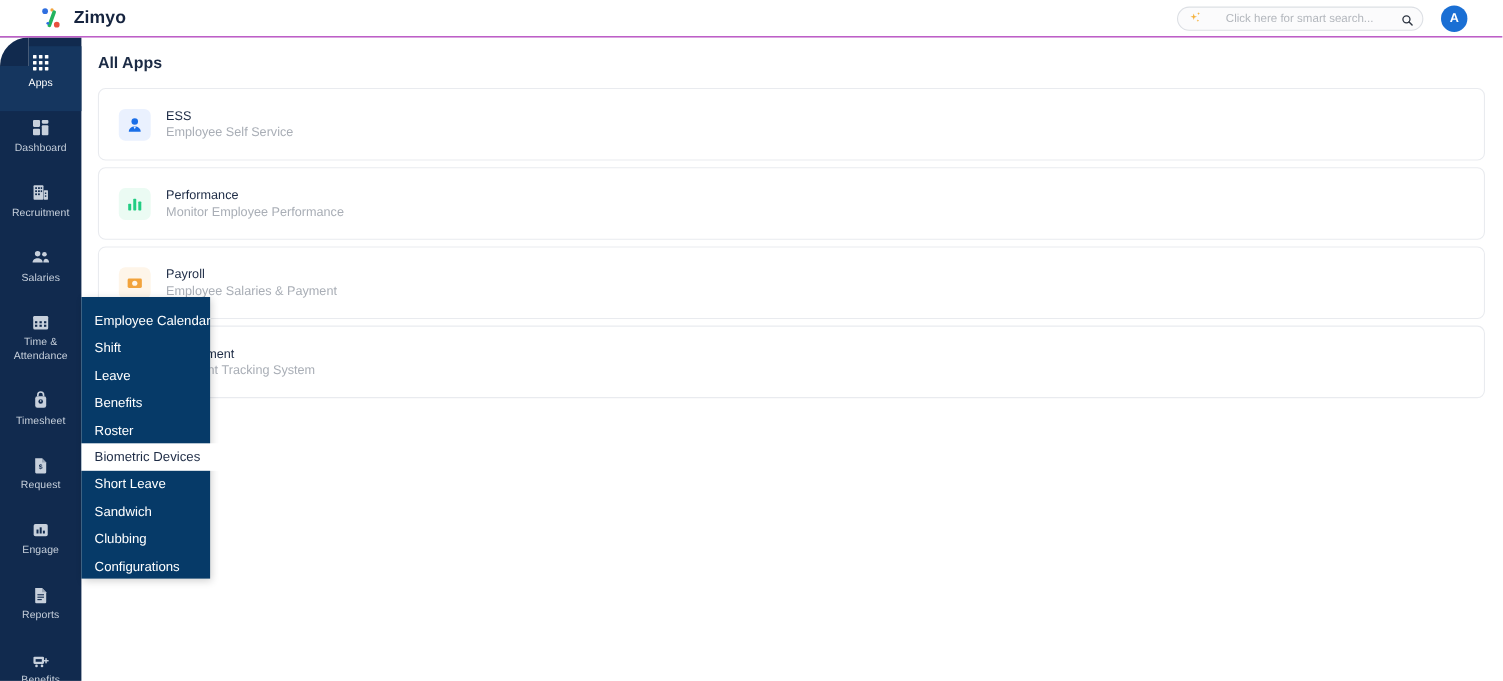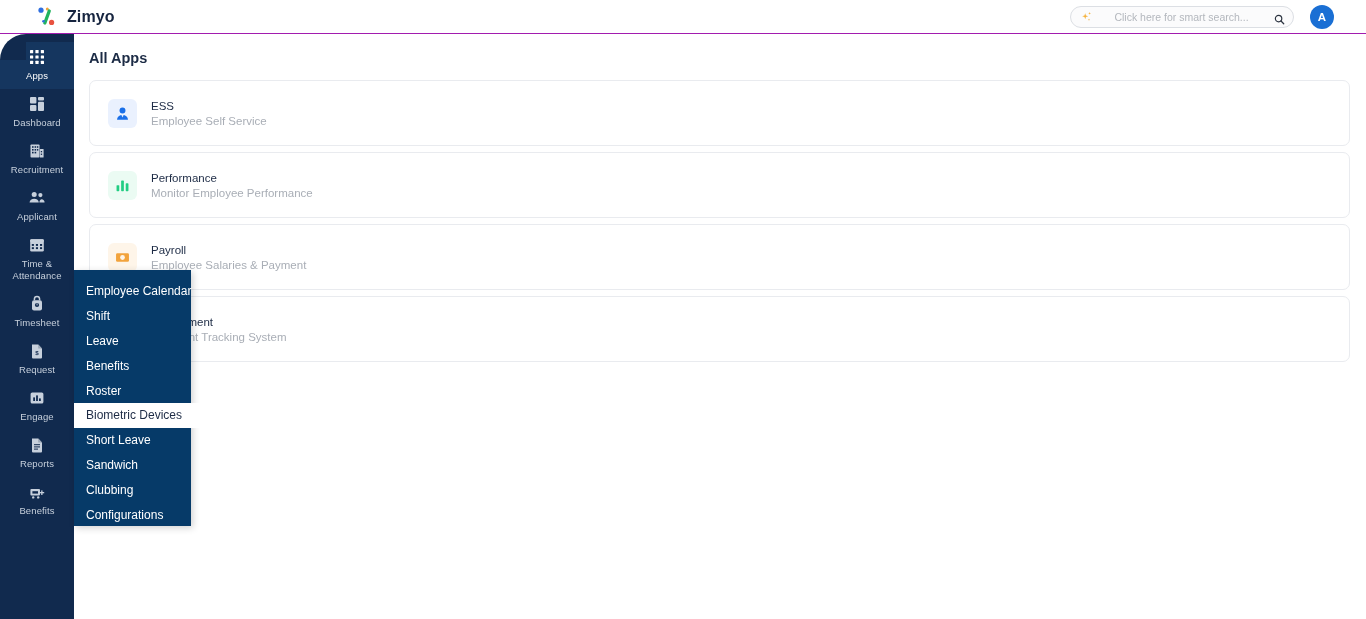--- a/index.html
+++ b/index.html
@@ -49,21 +49,21 @@
   .sidebar-corner {
     position: absolute; left: 0; top: 0; width: 26px; height: 26px;
     background: #ffffff; z-index: 2;
   }
   .sidebar-corner::after {
     content: ""; position: absolute; left: 0; top: 0; width: 26px; height: 26px;
     background: #112a4e; border-top-left-radius: 26px;
   }
   .nav-list { position: relative; z-index: 1; padding-top: 8px; }
   .nav-item {
-    width: 74px; min-height: 46px; padding: 6px 2px 7px;
+    width: 74px; min-height: 46px; padding: 6px 2px 19px;
     display: flex; flex-direction: column; align-items: center; justify-content: center;
     gap: 4px; cursor: pointer;
   }
   .nav-item.active { background: #15365f; }
   .nav-icon { width: 18px; height: 18px; display: block; }
   .nav-label {
     font-size: 9.5px; color: #c7d0dc; text-align: center; line-height: 12px;
     letter-spacing: 0.1px;
   }
   .nav-item.active .nav-label { color: #ffffff; }
@@ -202,21 +202,21 @@
 
       <div class="nav-item">
         <span class="nav-icon">
           <svg viewBox="0 0 18 18" width="18" height="18" fill="#c7d0dc">
             <circle cx="6.2" cy="5.6" r="2.5"></circle>
               <circle cx="12.4" cy="6.1" r="2.1"></circle>
             <path d="M1.6 13.6c0-2.5 2.1-3.9 4.6-3.9s4.6 1.4 4.6 3.9z"></path>
             <path d="M11.4 13.6c0-1.8.6-3 2-3.4 2 .1 3.2 1.4 3.2 3.4z"></path>
           </svg>
         </span>
-        <span class="nav-label">Applicant</span>
+        <span class="nav-label">Salaries</span>
       </div>
 
       <div class="nav-item">
         <span class="nav-icon">
           <svg viewBox="0 0 18 18" width="18" height="18">
             <rect x="2.2" y="3.2" width="13.6" height="12.4" rx="1.4" fill="#c7d0dc"></rect>
             <rect x="2.2" y="3.2" width="13.6" height="3.2" rx="1.4" fill="#c7d0dc"></rect>
             <rect x="3.8" y="8" width="2.1" height="1.9" fill="#112a4e"></rect>
             <rect x="7.9" y="8" width="2.1" height="1.9" fill="#112a4e"></rect>
             <rect x="12" y="8" width="2.1" height="1.9" fill="#112a4e"></rect>

